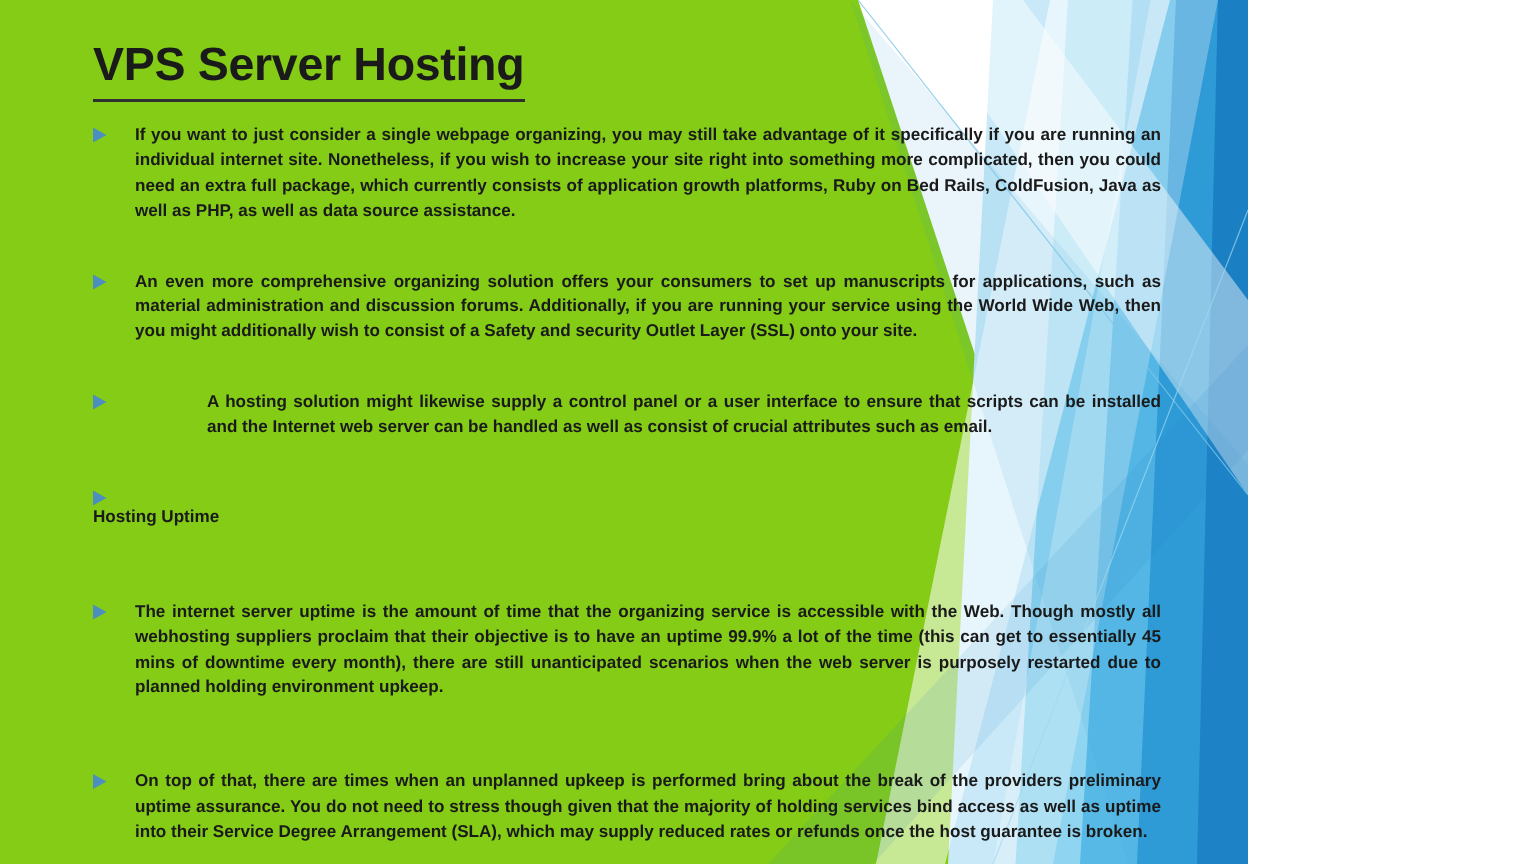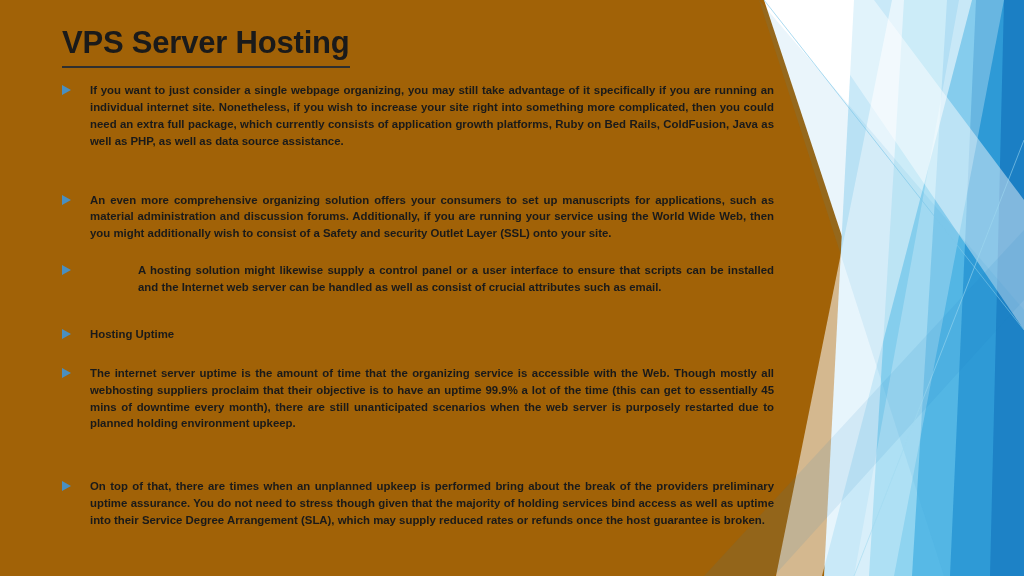--- a/index.html
+++ b/index.html
@@ -8,23 +8,23 @@
   }
   body {
     width: 1024px;
     height: 576px;
     overflow: hidden;
     background: #ffffff;
     font-family: "Liberation Sans", sans-serif;
   }
   #slide {
     position: relative;
-    width: 1024px;
+    width: 832px;
     height: 576px;
-    background: #a16207;
+    background: #84cc16;
     overflow: hidden;
   }
   
   #deco {
     position: absolute;
     top: 0;
     right: 0;
     width: 320px;
     height: 576px;
     overflow: hidden;
@@ -77,24 +77,24 @@
     font-weight: bold;
     line-height: 1.48;
     color: #1a1a1a;
     text-align: justify;
     text-justify: inter-word;
   }
   .bullet-text.short {
     text-align: left;
   }
   
-  .gap-1 { margin-bottom: 42px; }
-  .gap-2 { margin-bottom: 20px; }
+  .gap-1 { margin-bottom: 30px; }
+  .gap-2 { margin-bottom: 30px; }
   .gap-3 { margin-bottom: 30px; gap: 48px; }
-  .gap-4 { margin-bottom: 22px; }
+  .gap-4 { margin-bottom: 46px; flex-direction: column; }
   .gap-5 { margin-bottom: 46px; }
 </style>
 </head>
 <body>
 
 <div id="slide">
 
   <div id="deco">
     <svg width="320" height="576" viewBox="0 0 320 576" xmlns="http://www.w3.org/2000/svg">
       <g>

